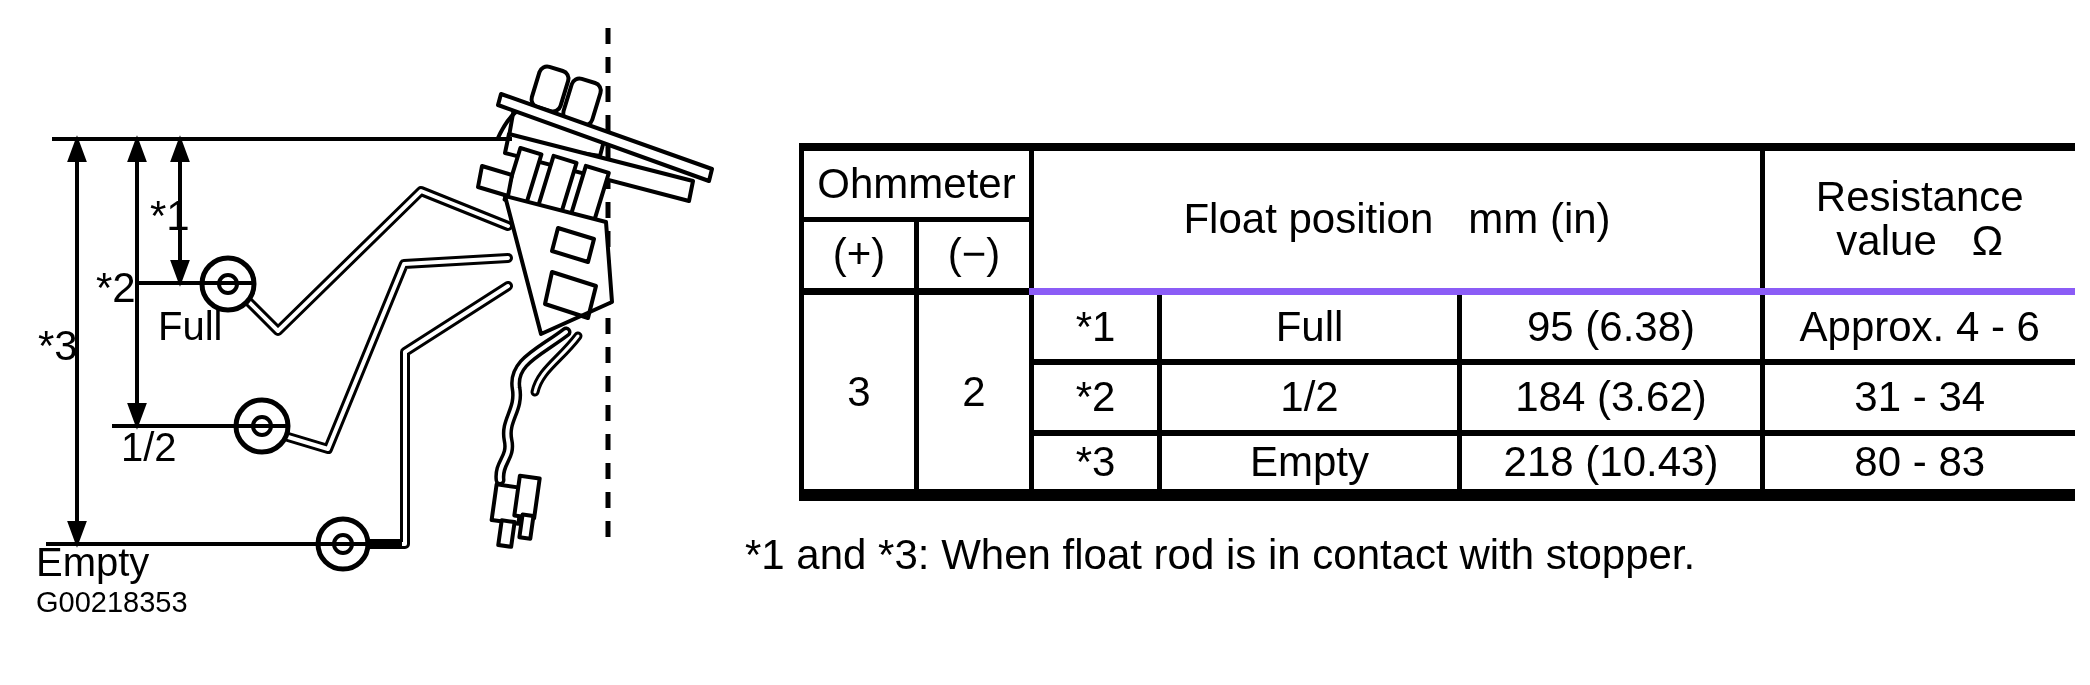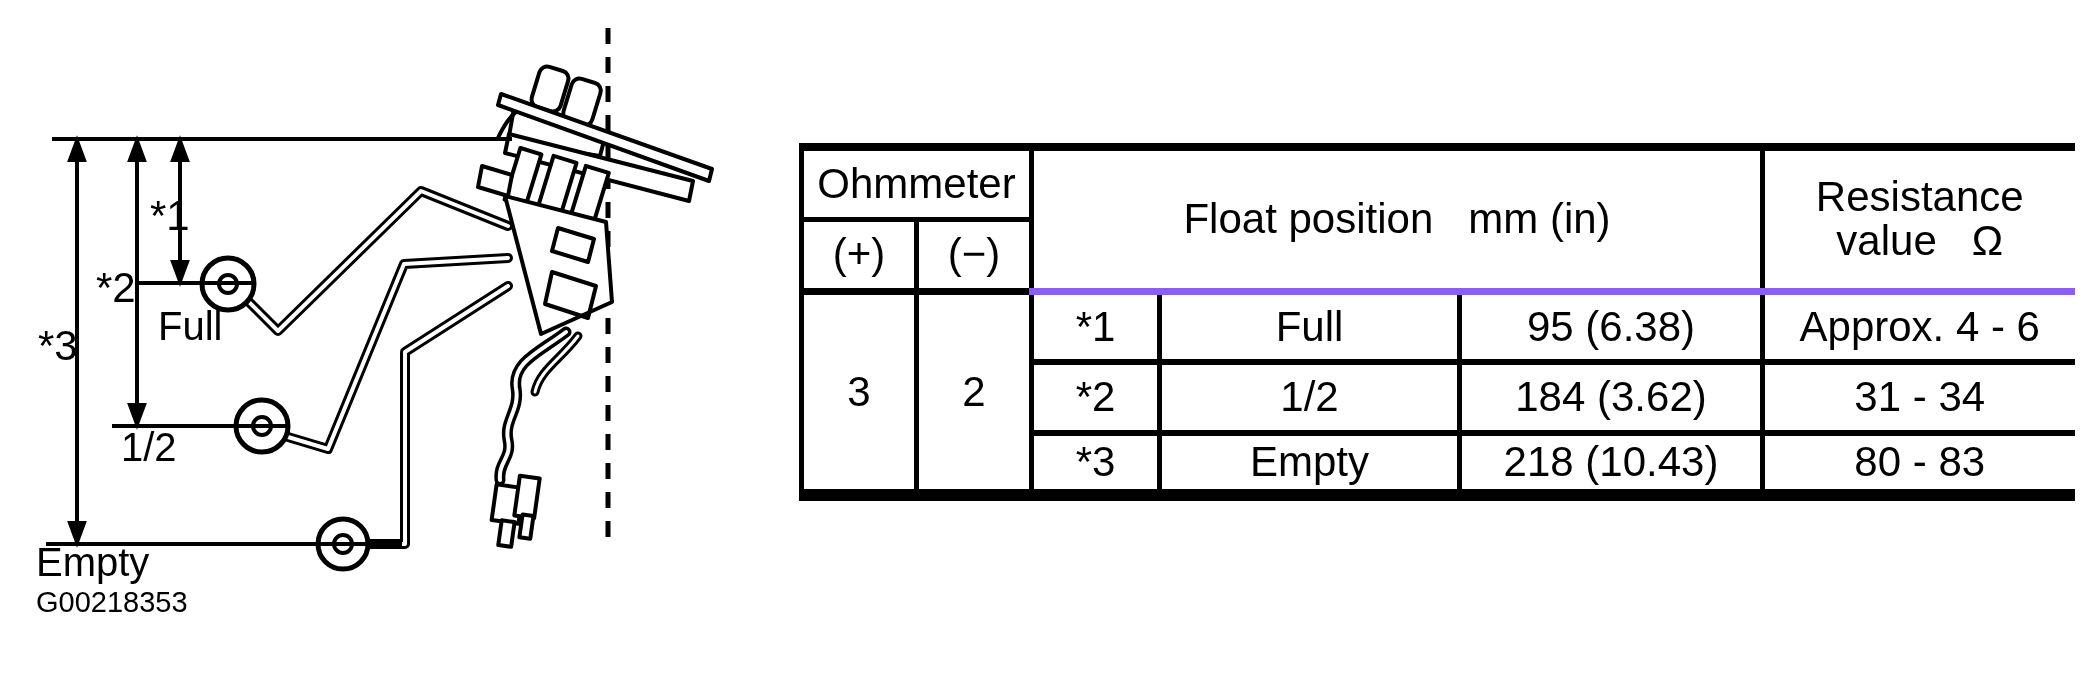--- a/index.html
+++ b/index.html
@@ -160,14 +160,15 @@
         <tr class="body-row" style="height:62px">
           <td>*3</td>
           <td>Empty</td>
           <td>218 (10.43)</td>
           <td class="lastcol">80 - 83</td>
         </tr>
       </tbody>
     </table>
   </div>
 
+  <div id="footnote">*1 and *3: When float rod is in contact with stopper.</div>
 
 </div>
 
 </body></html>

